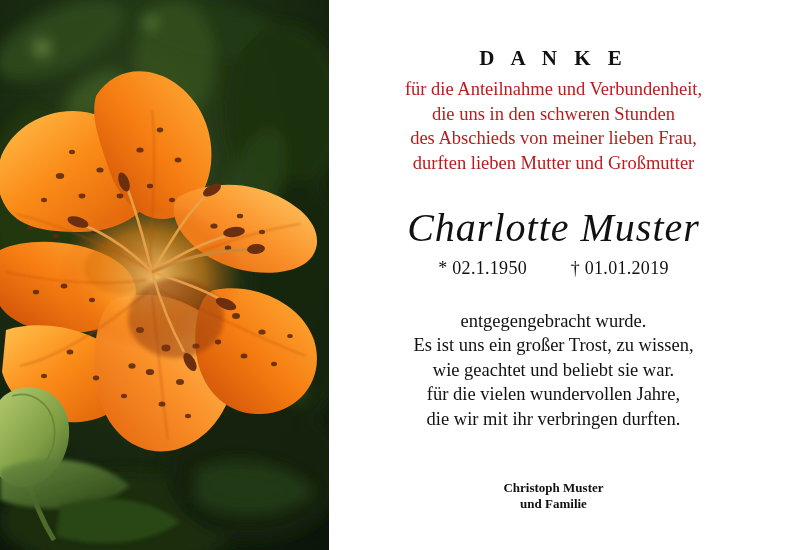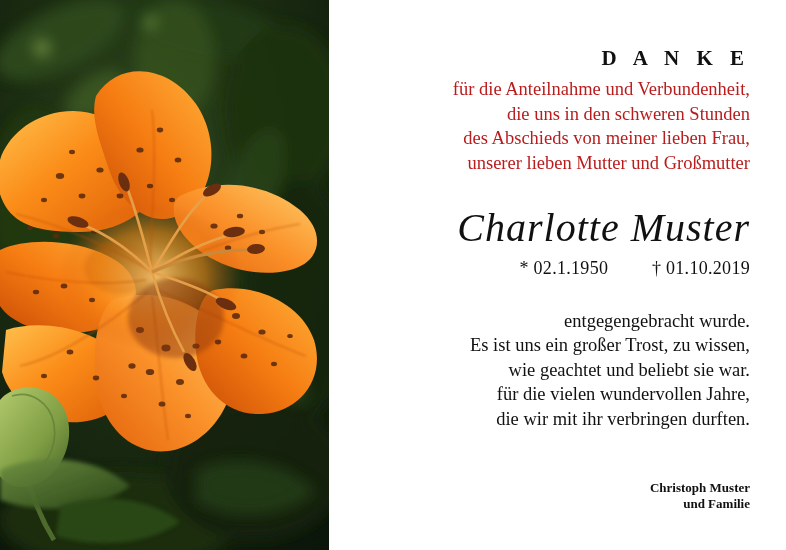--- a/index.html
+++ b/index.html
@@ -35,21 +35,21 @@
     display: block;
     width: 329px;
     height: 550px;
   }
   
   .text-panel {
     flex: 1 1 auto;
     height: 550px;
     box-sizing: border-box;
     padding: 34px 36px 20px 28px;
-    text-align: right;
+    text-align: center;
     color: #111111;
   }
   .danke {
     font-family: "Liberation Serif", serif;
     font-weight: bold;
     font-size: 21px;
     letter-spacing: 6px;
     margin: 12px 0 6px 0;
     line-height: 1.2;
   }
@@ -291,29 +291,29 @@
   </div>
 
   <div class="text-panel">
 
     <div class="danke">D A N K E</div>
 
     <div class="intro">
       <div>für die Anteilnahme und Verbundenheit,</div>
       <div>die uns in den schweren Stunden</div>
       <div>des Abschieds von meiner lieben Frau,</div>
-      <div>unserer lieben Mutter und Großmutter</div>
+      <div>durften lieben Mutter und Großmutter</div>
     </div>
 
     <div class="name">Charlotte Muster</div>
 
     <div class="dates">
       <span>* 02.1.1950</span>
       <span class="gap"></span>
-      <span>† 01.10.2019</span>
+      <span>† 01.01.2019</span>
     </div>
 
     <div class="body-text">
       <div>entgegengebracht wurde.</div>
       <div>Es ist uns ein großer Trost, zu wissen,</div>
       <div>wie geachtet und beliebt sie war.</div>
       <div>für die vielen wundervollen Jahre,</div>
       <div>die wir mit ihr verbringen durften.</div>
     </div>
 

